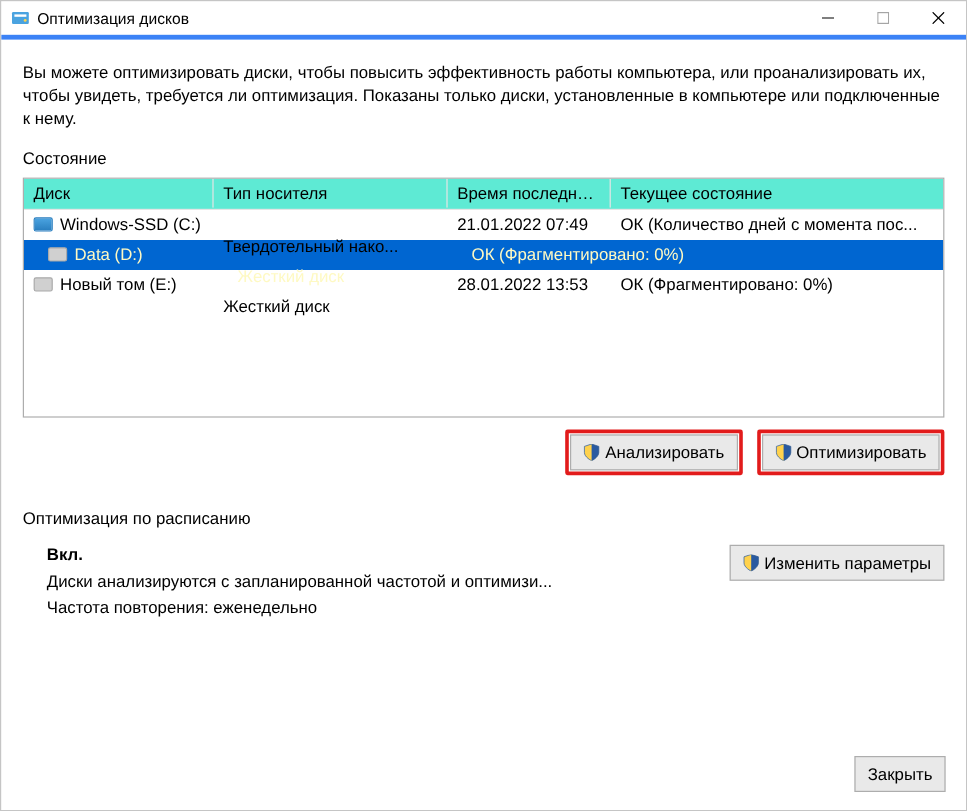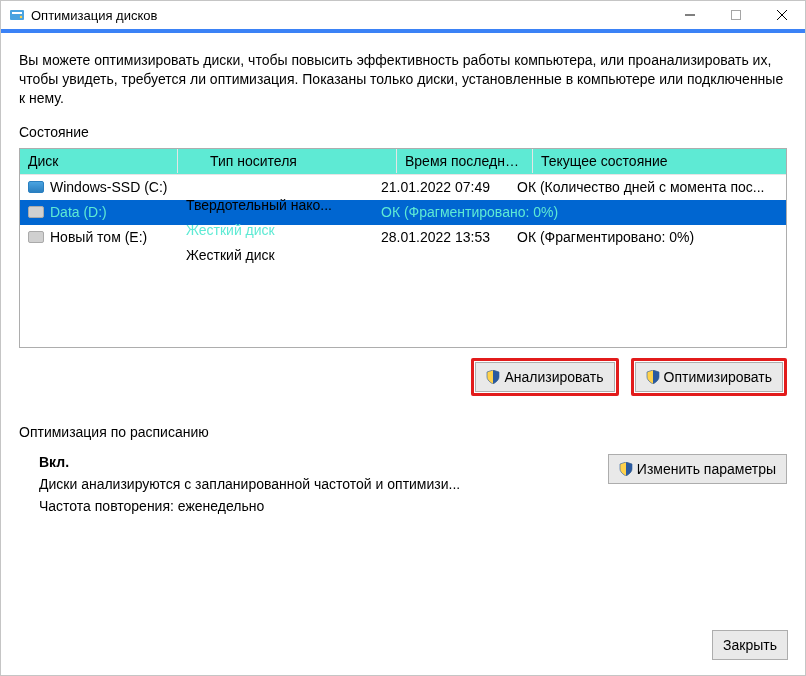--- a/index.html
+++ b/index.html
@@ -71,42 +71,43 @@
   }
   .col {
     padding: 4px 8px;
     white-space: nowrap;
     overflow: hidden;
     text-overflow: ellipsis;
     border-right: 1px solid #e5e5e5;
   }
   .col:last-child { border-right: none; }
   .c-disk { width: 158px; }
-  .c-type { width: 195px; margin-left: 24px; }
+  .c-type { width: 195px; }
   .c-time { width: 136px; }
   .c-state { flex: 1; }
   .list-row {
     display: flex;
     height: 25px;
     align-items: center;
     font-size: 14px;
   }
   .list-row .cell {
     padding: 3px 8px;
     white-space: nowrap;
     overflow: hidden;
     text-overflow: ellipsis;
   }
   .cell.d { width: 158px; display: flex; align-items: center; }
   .cell.t { width: 195px; margin-top: 36px; }
   .cell.tm { width: 136px; }
   .cell.s { flex: 1; }
   .row-selected {
     background: #0066d1;
-    color: #5eead4;
+    color: #fef9c3;
+    padding-left: 12px;
   }
   .disk-icon {
     width: 16px;
     height: 12px;
     margin-right: 6px;
     display: inline-block;
     background: #d0d0d0;
     border-radius: 2px;
     border: 1px solid #aaa;
     flex-shrink: 0;

